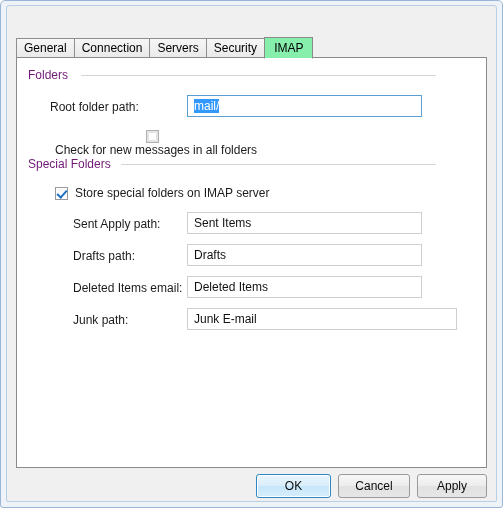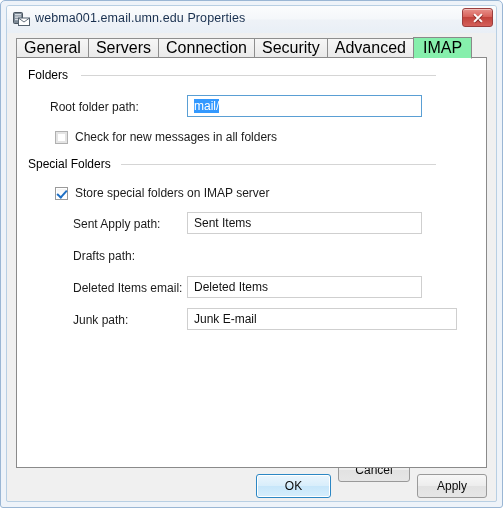--- a/index.html
+++ b/index.html
@@ -92,21 +92,21 @@
     align-items: flex-end;
     z-index: 3;
   }
   .tab {
     box-sizing: border-box;
     height: 20px;
     padding: 0 7px;
     display: flex;
     align-items: center;
     justify-content: center;
-    font-size: 16px;
+    font-size: 12px;
     color: #000000;
     background: linear-gradient(to bottom, #f6f6f6 0%, #eaeaea 100%);
     border: 1px solid #8e8e8e;
     border-bottom: 1px solid #8a8a8a;
     margin-right: -1px;
     cursor: pointer;
     white-space: nowrap;
   }
   .tab.active {
     height: 22px;
@@ -128,21 +128,21 @@
     box-sizing: border-box;
     background: #ffffff;
     border: 1px solid #8a8a8a;
     z-index: 2;
   }
 
   
   .group-label {
     position: absolute;
     font-size: 12px;
-    color: #000000;
+    color: #701a75;
     background: #ffffff;
     padding-right: 6px;
     white-space: nowrap;
   }
   .group-line {
     position: absolute;
     height: 1px;
     background: #d5d5d5;
   }
 
@@ -236,84 +236,72 @@
     background: linear-gradient(to bottom, #eaf5fd 0%, #d9eefb 48%, #c7e6fa 52%, #d6eefc 100%);
     box-shadow: inset 0 0 0 1px #ffffff;
   }
 </style>
 </head>
 <body>
 
 <div id="window">
   <div id="window-inner">
 
-    <div id="titlebar">
-      <span id="title-icon">
-        <svg width="17" height="16" viewBox="0 0 17 16">
-          <rect x="0.5" y="1.5" width="9" height="11" rx="1" fill="#7d8a96" stroke="#4a5560"></rect>
-          <rect x="2" y="3" width="6" height="1.4" fill="#d7dde3"></rect>
-          <rect x="2" y="5.4" width="6" height="1.4" fill="#d7dde3"></rect>
-          <rect x="2" y="7.8" width="3.4" height="1.4" fill="#d7dde3"></rect>
-          <rect x="5.5" y="7" width="11" height="7.5" fill="#ffffff" stroke="#53616e"></rect>
-          <path d="M5.8 7.3 L11 11 L16.2 7.3" fill="none" stroke="#53616e" stroke-width="0.9"></path>
-        </svg>
-      </span>
-      <span id="title-text">webma001.email.umn.edu Properties</span>
-      <div id="close-button" title="Close"></div>
-    </div>
 
     <div id="tabstrip">
       <div class="tab">General</div>
+      <div class="tab">Connection</div>
       <div class="tab">Servers</div>
-      <div class="tab">Connection</div>
       <div class="tab">Security</div>
-      <div class="tab">Advanced</div>
       <div class="tab active">IMAP</div>
     </div>
 
     <div id="panel">
 
       <div class="group-label" style="left:11px; top:10px;">Folders</div>
       <div class="group-line" style="left:64px; top:17px; width:355px;"></div>
 
       <div class="field-label" style="left:33px; top:42px;">Root folder path:</div>
       <div class="text-input focused" style="left:170px; top:37px; width:235px;">
         <span class="sel">mail/</span>
       </div>
 
-      <div class="checkbox-row" style="left:38px; top:72px;">
+      <div class="checkbox-row" style="left:38px; top:72px;flex-direction:column;">
         <span class="cb unchecked"></span>
         <span class="cb-label">Check for new messages in all folders</span>
       </div>
 
       <div class="group-label" style="left:11px; top:99px;">Special Folders</div>
       <div class="group-line" style="left:104px; top:106px; width:315px;"></div>
 
       <div class="checkbox-row" style="left:38px; top:128px;">
         <span class="cb checked"></span>
         <span class="cb-label">Store special folders on IMAP server</span>
       </div>
 
       <div class="field-label" style="left:56px; top:159px;">Sent Apply path:</div>
       <div class="text-input" style="left:170px; top:154px; width:235px;">
         <span>Sent Items</span>
       </div>
 
       <div class="field-label" style="left:56px; top:191px;">Drafts path:</div>
+      <div class="text-input" style="left:170px; top:186px; width:235px;">
+        <span>Drafts</span>
+      </div>
 
       <div class="field-label" style="left:56px; top:223px;">Deleted Items email:</div>
       <div class="text-input" style="left:170px; top:218px; width:235px;">
         <span>Deleted Items</span>
       </div>
 
       <div class="field-label" style="left:56px; top:255px;">Junk path:</div>
       <div class="text-input" style="left:170px; top:250px; width:270px;">
         <span>Junk E-mail</span>
       </div>
 
     </div>
 
     <div class="btn default" style="left:249px; top:468px; width:75px;">OK</div>
-    <div class="btn" style="left:331px; top:452px; width:72px;">Cancel</div>
+    <div class="btn" style="left:331px; top:468px; width:72px;">Cancel</div>
     <div class="btn" style="left:410px; top:468px; width:70px;">Apply</div>
 
   </div>
 </div>
 
 </body></html>

